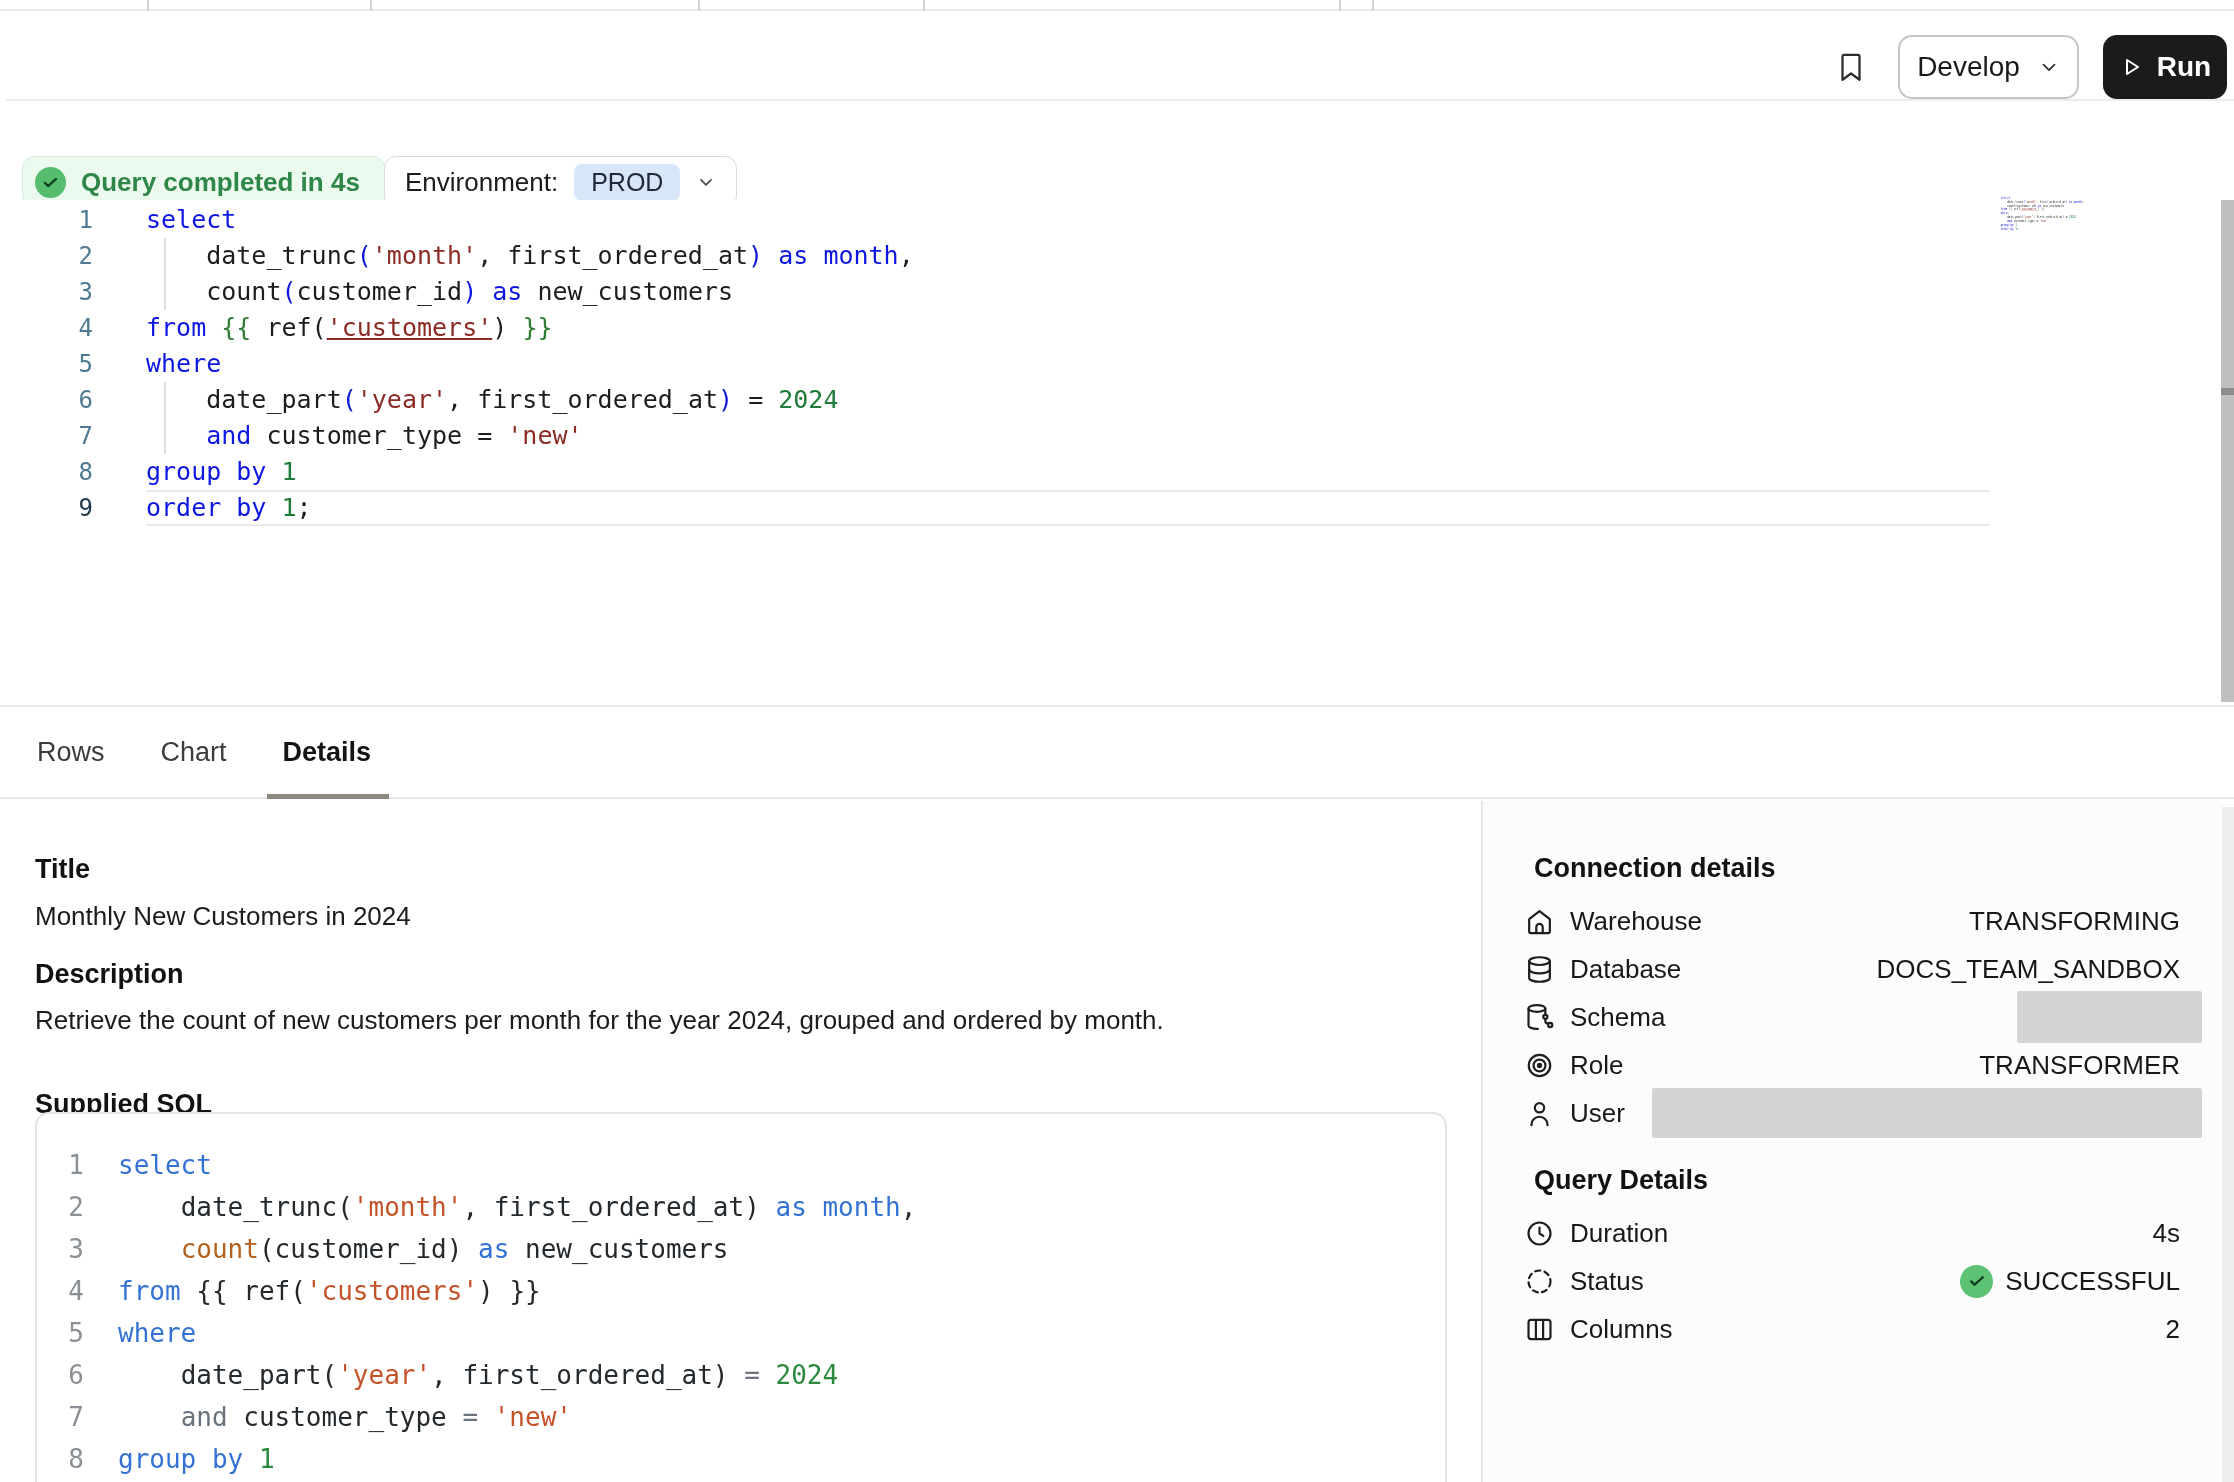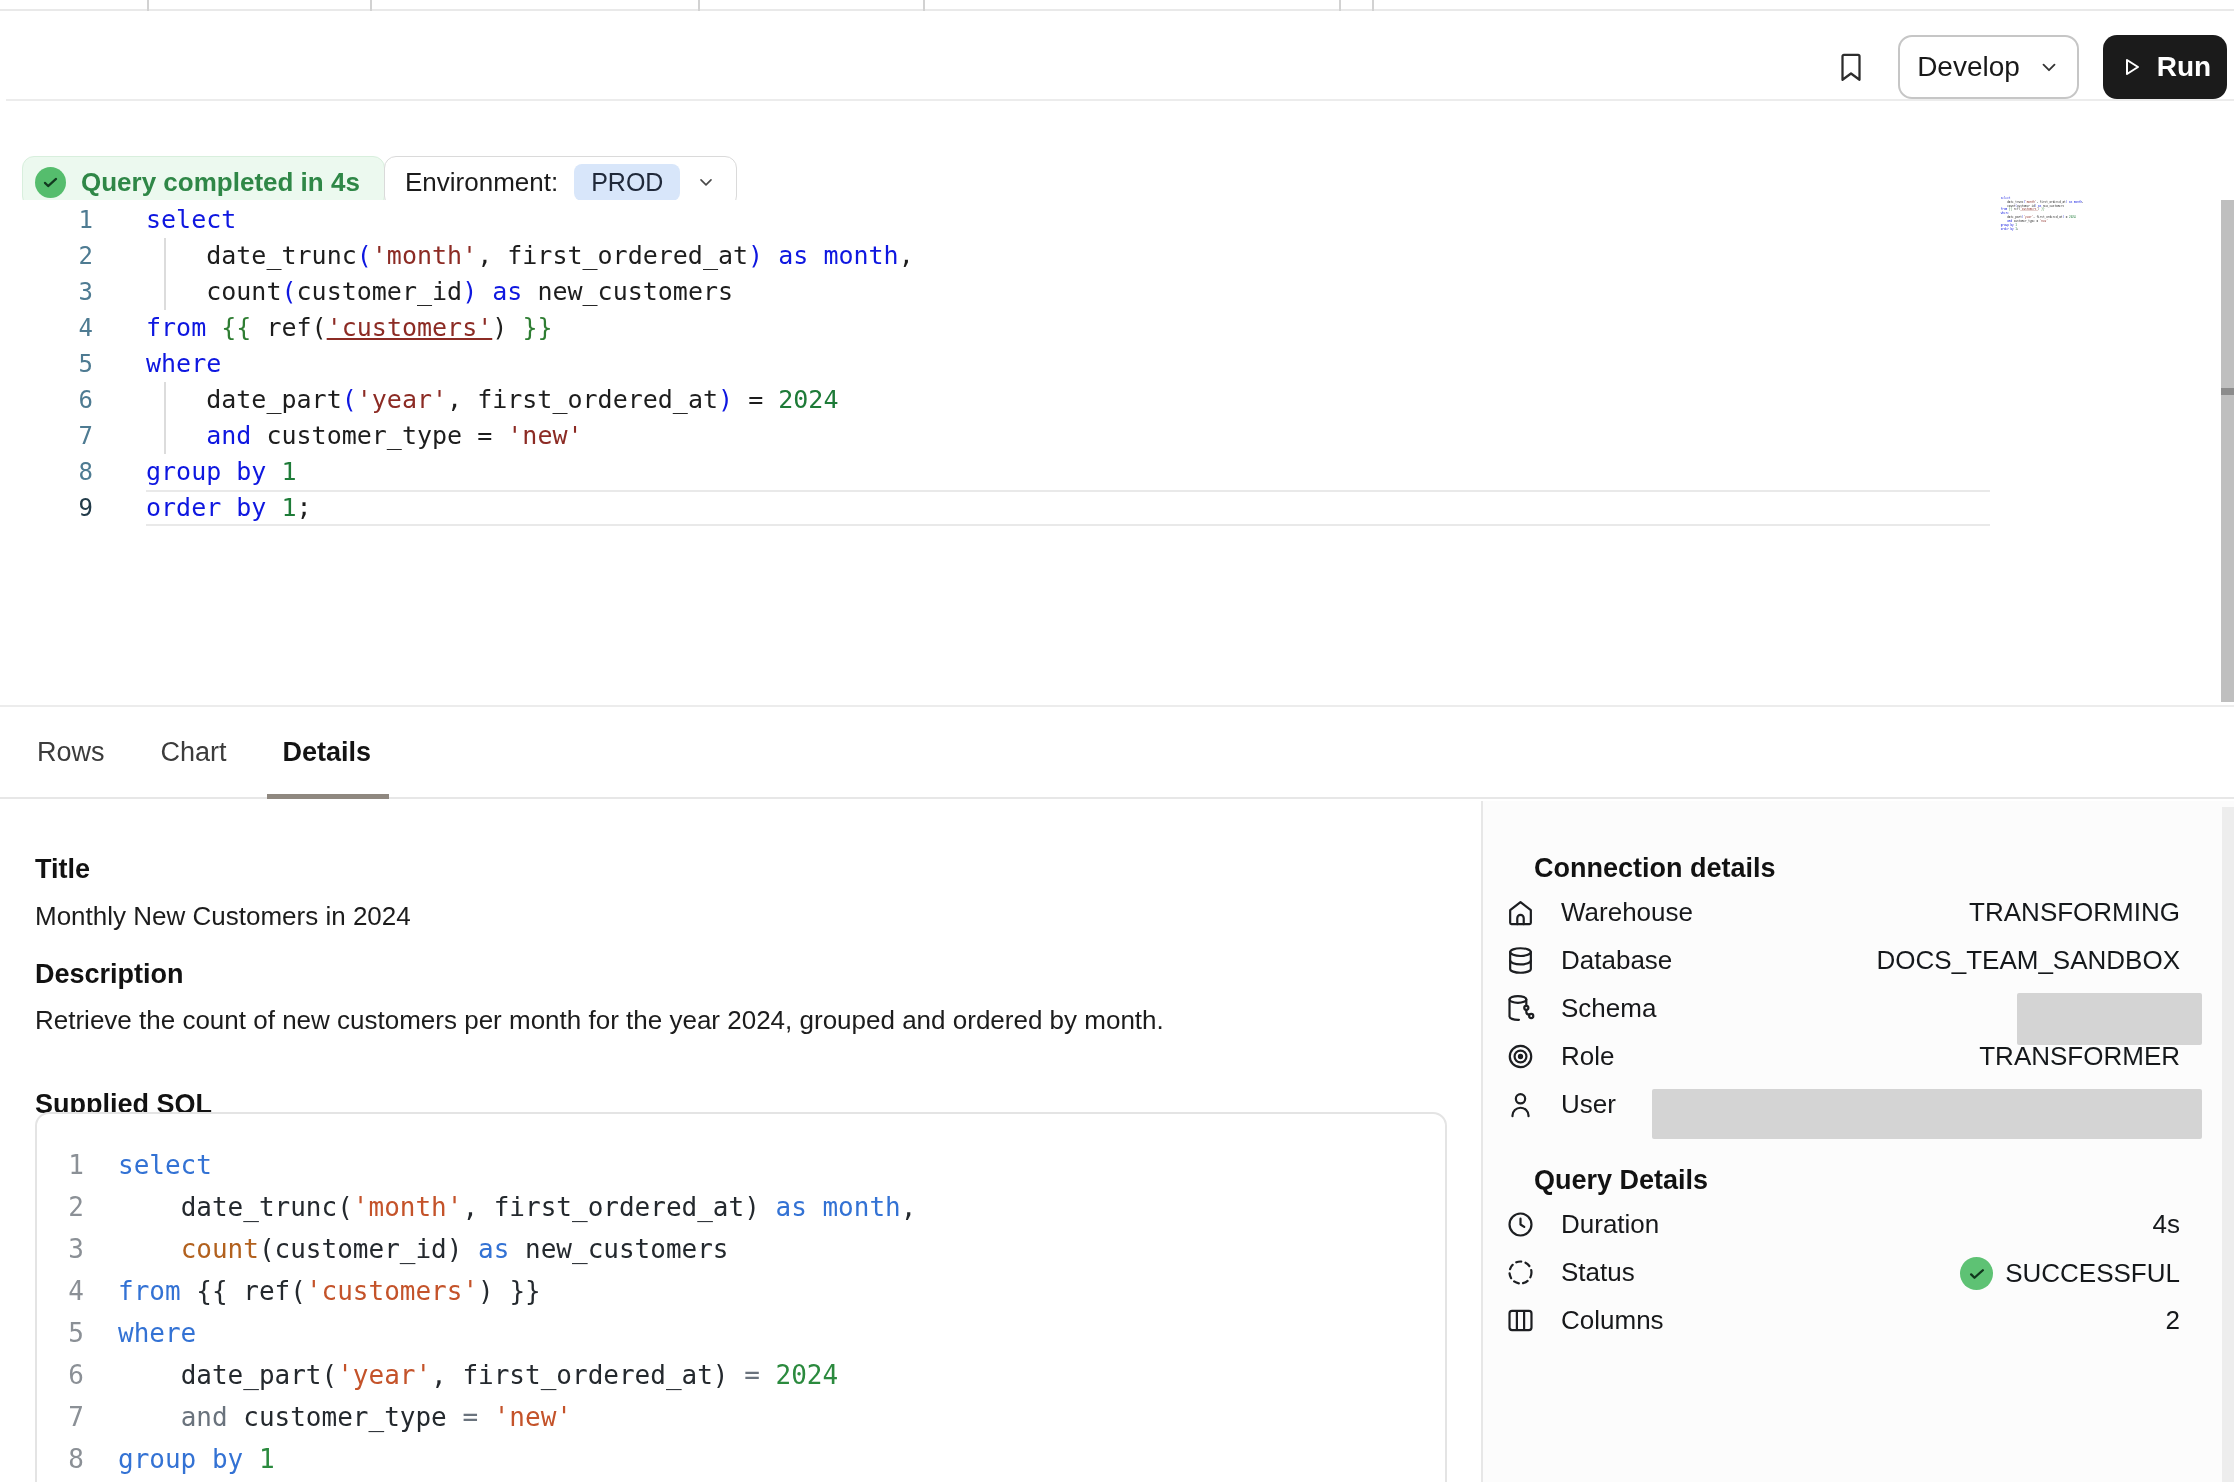--- a/index.html
+++ b/index.html
@@ -66,21 +66,21 @@
   .h-desc { top:155px; } .v-desc { top:201px; }
   .h-sql { top:258px;margin-top:27px; }
   .sql-box { position:absolute; left:35px; top:311px; width:1412px; height:420px; background:#fff; border:2px solid #e4e4e4; border-radius:14px;
     padding-top:30px; overflow:hidden; }
   .cl2 { display:flex; height:42px; line-height:42px; font-family:"DejaVu Sans Mono", monospace; font-size:26px; }
   .cl2 .ln { width:47px; text-align:right; flex:none; }
   .cl2 .code { margin-left:34px; white-space:pre; }
 
   .rp-heading { position:absolute; left:51px; font-size:27px; font-weight:700; color:#121212; line-height:36px; }
   .rp-rows { position:absolute; left:0; right:0; }
-  .rp-row { height:48px; display:flex; align-items:flex-start; padding-left:22px; padding-right:54px;gap:10px; }
+  .rp-row { height:48px; display:flex; align-items:center; padding-left:41px; padding-right:54px; }
   .rp-row .ricon { width:31px; height:31px; flex:none; margin-right:15px; display:flex; align-items:center; color:#1c1e21; }
   .rp-row .rlabel { font-size:26px; color:#17181a; }
   .rp-row .rvalue { margin-left:auto; font-size:26px; color:#15181b; display:flex; align-items:center; gap:12px; }
   .redact { background:#d4d4d4; border-radius:2px; margin-right:-22px; }
   .succ-circle { width:33px; height:33px; border-radius:50%; background:#5ec274; display:flex; align-items:center; justify-content:center; flex:none; }
 
   svg.icn { display:block; }
 </style>
 </head>
 <body>

